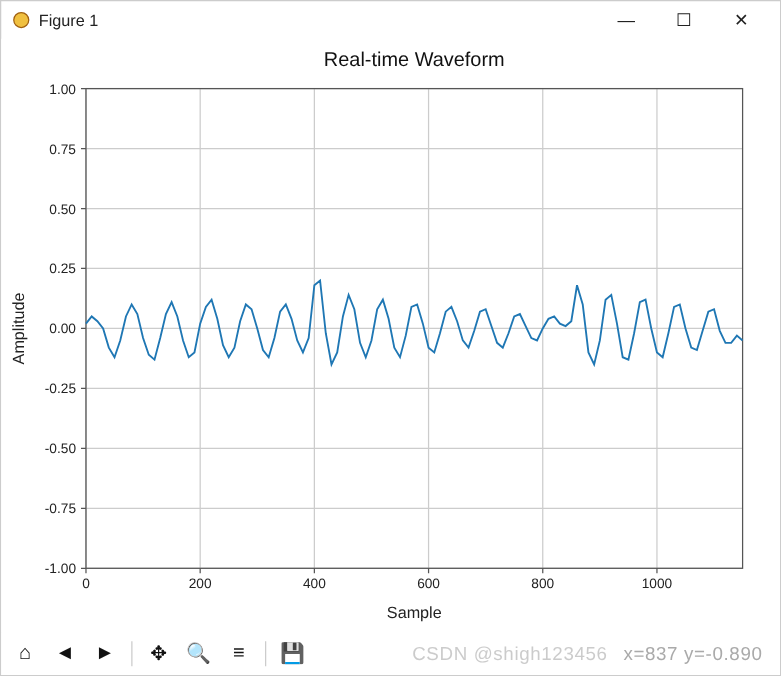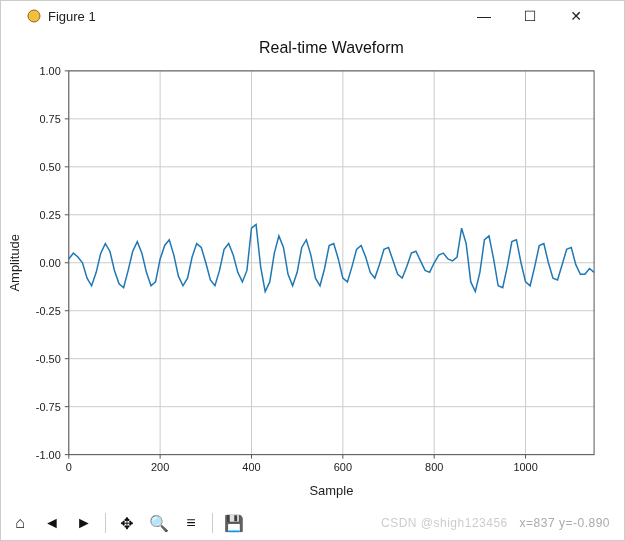--- a/index.html
+++ b/index.html
@@ -1,31 +1,31 @@
 <!DOCTYPE html>
 <html><head>
 <meta charset="utf-8">
 <style>
   html, body { margin:0; padding:0; font-family: Arial, sans-serif; background:#f0f0f0; }
   .window { width:625px; height:541px; background:#fff; display:flex; flex-direction:column; border:1px solid #ccc; box-sizing:border-box; }
-  .titlebar { height:30px; display:flex; align-items:center; padding:0 25px; font-size:13px; color:#222; }
+  .titlebar { height:30px; display:flex; align-items:center; padding:0 8px; font-size:13px; color:#222; }
   .titlebar .icon { width:16px; height:16px; margin-right:6px; }
   .titlebar .spacer { flex:1; }
   .titlebar .btn { width:46px; height:30px; display:flex; align-items:center; justify-content:center; font-size:14px; color:#222; }
   .plot-area { flex:1; position:relative; background:#fff; }
   svg.plot { position:absolute; inset:0; }
   .axis-text { font-size:11px; fill:#222; }
   .axis-title { font-size:13px; fill:#222; }
   .chart-title { font-size:16px; fill:#111; }
   .frame { fill:none; stroke:#555; stroke-width:1; }
   .data-line { fill:none; stroke:#1f77b4; stroke-width:1.5; }
   .toolbar { height:34px; display:flex; align-items:center; gap:6px; padding:0 6px; background:#fff; }
   .toolbar .tool { width:26px; height:26px; display:flex; align-items:center; justify-content:center; font-size:16px; color:#111; }
   .toolbar .sep { width:1px; height:20px; background:#ccc; margin:0 2px; }
-  .toolbar .coords { margin-left:auto; font-size:12px; color:#aaa; padding-right:8px; letter-spacing:0.5px;text-align:right; }
+  .toolbar .coords { margin-left:auto; font-size:15px; color:#aaa; padding-right:8px; letter-spacing:0.5px;text-align:right; }
 </style>
 </head>
 <body>
 
 <div class="window">
   <div class="titlebar">
     <svg class="icon" viewBox="0 0 16 16">
         <circle cx="8" cy="8" r="6" fill="#f0c040" stroke="#a06010"></circle>
       </svg>
     <span>Figure 1</span>

